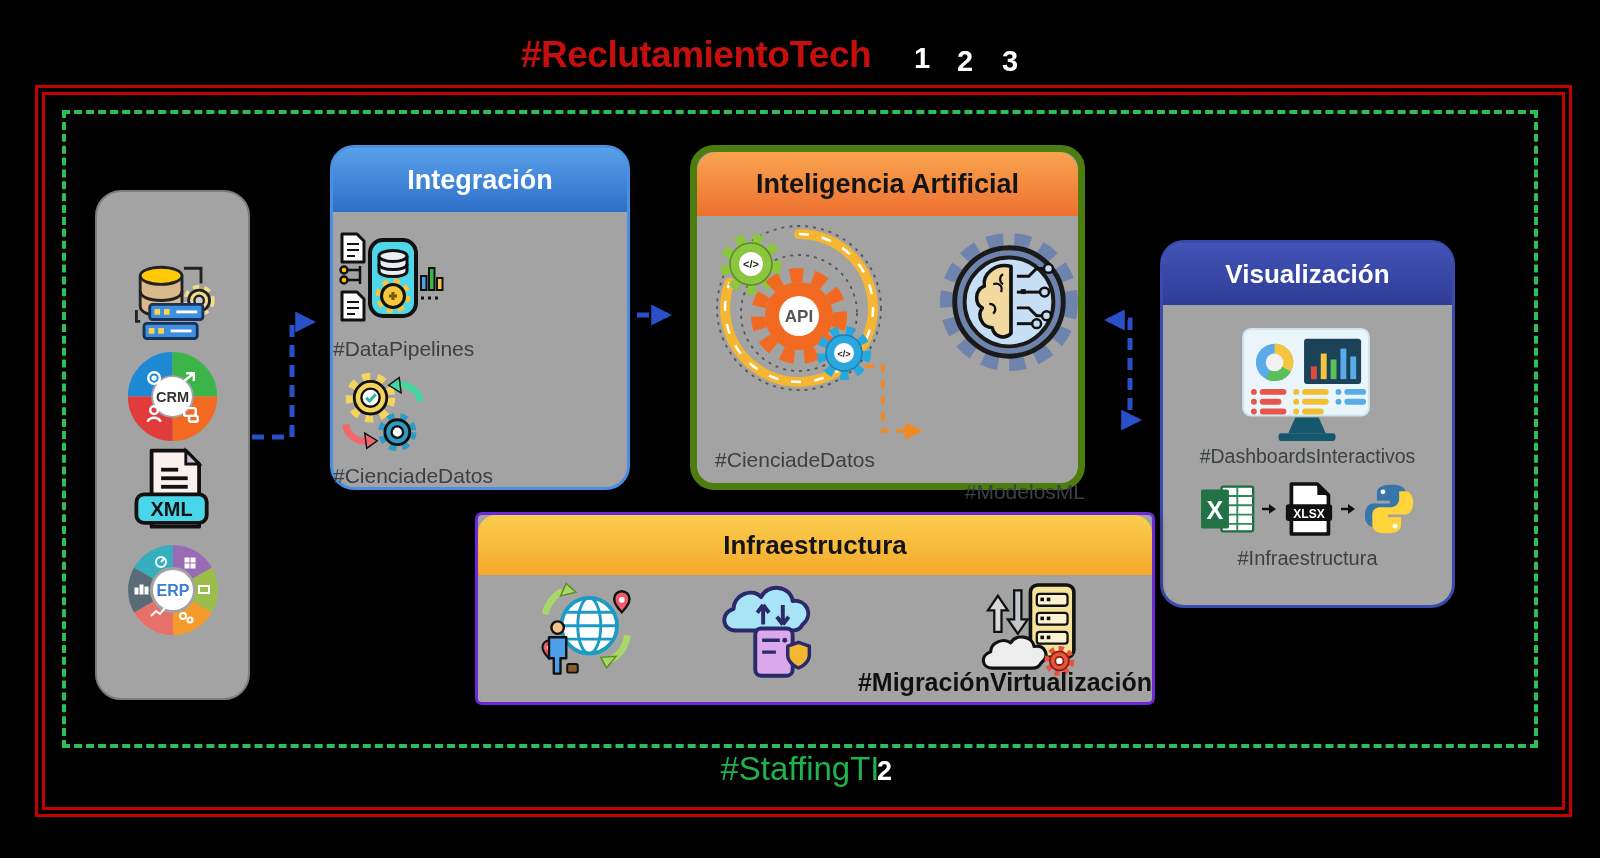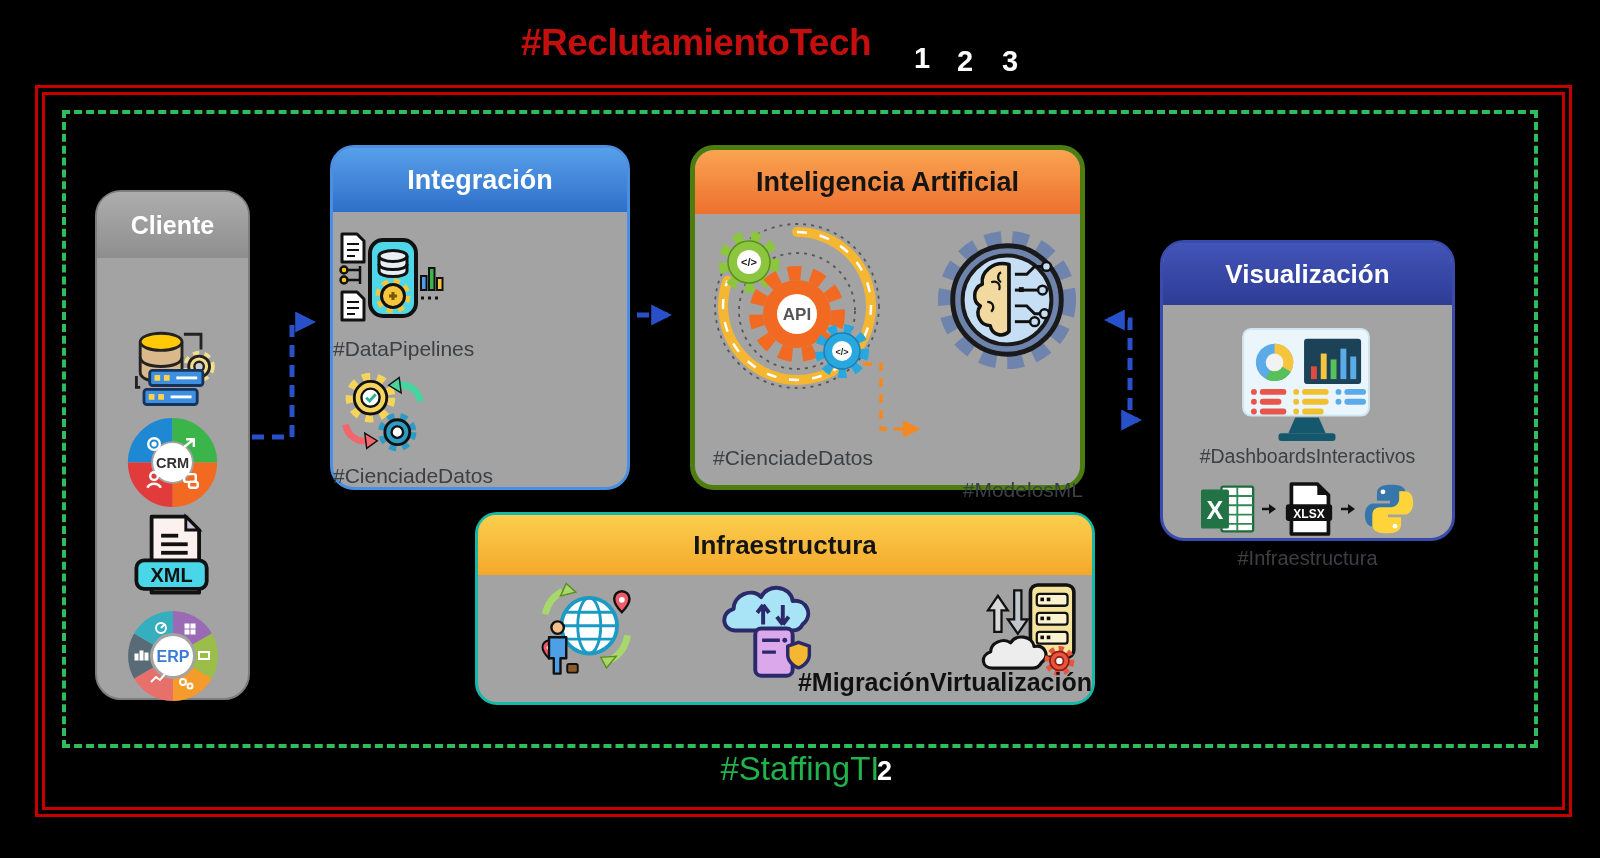--- a/index.html
+++ b/index.html
@@ -2,49 +2,49 @@
 <html><head>
 <meta charset="utf-8">
 <style>
   html,body{margin:0;padding:0;}
   body{width:1600px;height:858px;position:relative;background:#000;overflow:hidden;
        font-family:"Liberation Sans",sans-serif;}
   .frame-red{position:absolute;left:35px;top:85px;width:1537px;height:732px;
        border:10px double #C40000;box-sizing:border-box;}
   .frame-green{position:absolute;left:62px;top:110px;width:1476px;height:638px;
        border:4px dashed #2EBD59;box-sizing:border-box;}
-  .main-title{position:absolute;top:22px;left:0;width:1392px;text-align:center;
+  .main-title{position:absolute;top:34px;left:0;width:1392px;text-align:center;
        font-size:37px;font-weight:bold;color:#C50E0E;letter-spacing:-0.5px;}
   .footer-title{position:absolute;top:750px;left:0;width:1600px;text-align:center;
        font-size:33px;font-weight:normal;color:#21B24C;}
   .pgnum{position:absolute;color:#fff;font-weight:bold;font-size:29px;z-index:5;}
   .pg1{left:914px;top:42px;} .pg2{left:957px;top:45px;} .pg3{left:1002px;top:45px;}
   .pg4{left:877px;top:756px;font-size:27px;}
   .box{position:absolute;background:#a3a3a3;box-sizing:border-box;
        box-shadow:3px 4px 8px rgba(0,0,0,.55);}
   .box-header{display:flex;align-items:center;justify-content:center;font-weight:bold;
        box-sizing:border-box;}
   .b-cliente{left:95px;top:190px;width:155px;height:510px;border-radius:26px;border:2px solid #7d7d7d;}
   .b-cliente .box-header{height:66px;border-radius:23px 23px 0 0;
        background:linear-gradient(#ADADAD,#8E8E8E);color:#fff;font-size:25px;}
   .b-cliente .box-body{height:442px;display:flex;flex-direction:column;align-items:center;
        justify-content:flex-end;padding:6px 0;}
   .b-integ{left:330px;top:145px;width:300px;height:345px;border-radius:24px;border:3px solid #4A90E2;}
   .b-integ .box-header{height:64px;border-radius:20px 20px 0 0;
        background:linear-gradient(#58A0EA,#2E6FC8);color:#fff;font-size:27px;}
   .b-integ .box-body{display:flex;flex-direction:column;align-items:flex-start;}
-  .b-ia{left:690px;top:145px;width:395px;height:345px;border-radius:24px;border:5px solid #4d7c0f;}
+  .b-ia{left:690px;top:145px;width:395px;height:345px;border-radius:24px;border:7px solid #4d7c0f;}
   .b-ia .box-header{height:64px;border-radius:20px 20px 0 0;
        background:linear-gradient(#F9A450,#EE7030);color:#141414;font-size:27px;}
   .b-ia .box-body{position:relative;height:278px;}
-  .b-vis{left:1160px;top:240px;width:295px;height:301px;border-radius:24px;border:3px solid #3A4BAE;}
+  .b-vis{left:1160px;top:240px;width:295px;height:368px;border-radius:24px;border:3px solid #3A4BAE;}
   .b-vis .box-header{height:62px;border-radius:20px 20px 0 0;
        background:linear-gradient(#4254B8,#2E3C95);color:#fff;font-size:26px;}
   .b-vis .box-body{display:flex;flex-direction:column;align-items:center;}
-  .b-infra{left:475px;top:512px;width:620px;height:193px;border-radius:22px;border:3px solid #14b8a6;}
+  .b-infra{left:475px;top:512px;width:680px;height:193px;border-radius:7px;border:3px solid #6d28d9;}
   .b-infra .box-header{height:60px;border-radius:18px 18px 0 0;
        background:linear-gradient(#FBCE4E,#F5A82B);color:#141414;font-size:26px;}
   .b-infra .box-body{position:relative;height:130px;}
   .tag{color:#3C4043;font-size:21px;}
   .tag-sm{color:#3C4043;font-size:20px;}
   .tag-bold{position:absolute;left:0;right:0;bottom:8px;text-align:right;
        font-weight:bold;font-size:25px;color:#111;}
   .overlay{position:absolute;left:0;top:0;pointer-events:none;}
   .conn{fill:none;stroke:#2850C8;stroke-width:5;stroke-dasharray:12 8;}
   .conn-o{fill:none;stroke:#F5891F;stroke-width:3.5;stroke-dasharray:9 7;}
@@ -59,21 +59,20 @@
 
 <div class="main-title">#ReclutamientoTech</div>
 <span class="pgnum pg1">1</span>
 <span class="pgnum pg2">2</span>
 <span class="pgnum pg3">3</span>
 
 <div class="footer-title">#StaffingTI</div>
 <span class="pgnum pg4">2</span>
 
 <div class="box b-cliente">
-  <div class="box-header">Cliente</div>
   <div class="box-body">
     <svg width="95" height="95" viewBox="0 0 100 100">
       <path d="M62,16 h18 v16 M80,50 v8" fill="none" stroke="#222" stroke-width="3"></path>
       <g stroke="#222" stroke-width="3">
         <path d="M16,24 v32 c0,6 9,10 22,10 s22,-4 22,-10 v-32" fill="#D9B98C"></path>
         <path d="M16,40 c0,6 9,10 22,10 s22,-4 22,-10" fill="none"></path>
         <ellipse cx="38" cy="24" rx="22" ry="9" fill="#FFC907"></ellipse>
       </g>
       <g transform="translate(78,50)">
         <circle r="13" fill="none" stroke="#F2DE8C" stroke-width="7" stroke-dasharray="6 5"></circle>

